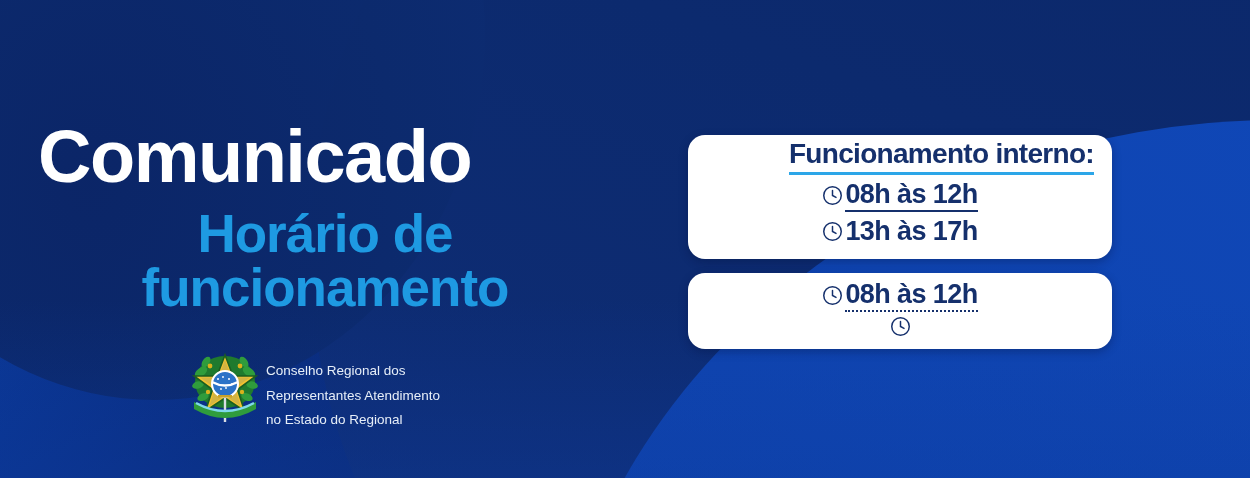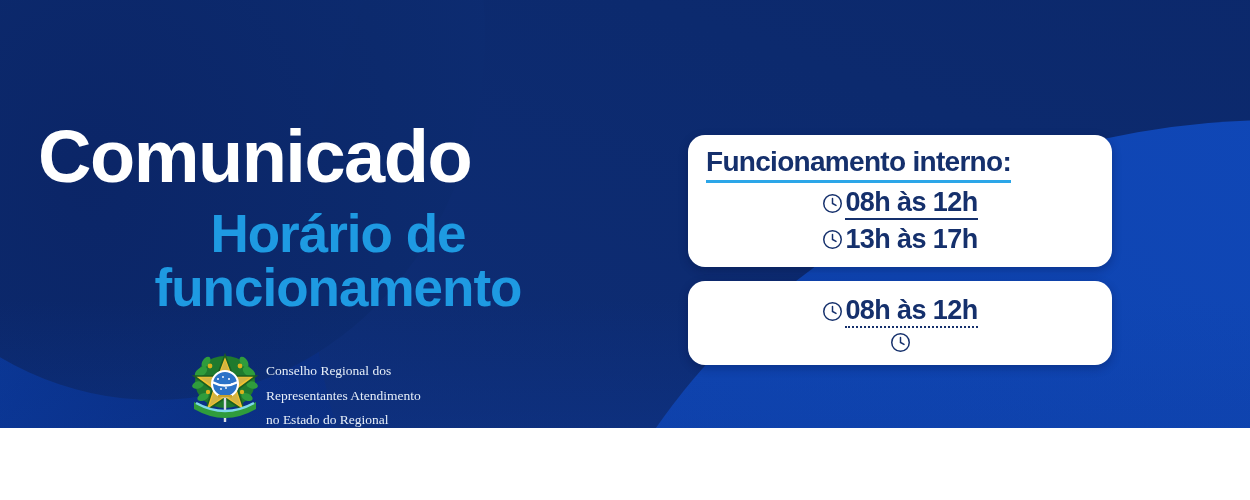--- a/index.html
+++ b/index.html
@@ -7,21 +7,21 @@
   html, body {
     width: 1250px;
     height: 500px;
     overflow: hidden;
     font-family: "Liberation Sans", sans-serif;
   }
 
   #banner {
     position: relative;
     width: 1250px;
-    height: 428px;
+    height: 478px;
     overflow: hidden;
     background: #404040;
   }
 
   
   .bg-base {
     position:absolute; inset:0;
     background:
       linear-gradient(115deg,
         #0d3fa0 0%,
@@ -99,21 +99,21 @@
     width: 600px;
     font-size: 74px;
     line-height: 74px;
     font-weight: 800;
     letter-spacing: -1.5px;
     color: #ffffff;
   }
 
   .subline {
     position:absolute;
-    left: 38px; top: 207px;
+    left: 25px; top: 207px;
     width: 600px;
     text-align:center;
     font-size: 53px;
     line-height: 54px;
     font-weight: 800;
     letter-spacing: -1px;
     color: #1e9ae2;
   }
   .subline .l2 { display:block; }
 
@@ -130,40 +130,40 @@
   .logo-text { padding-top: 2px; }
   .logo-title {
     font-family: "Liberation Serif", serif;
     font-size: 21px;
     font-weight: 700;
     color: #68c4e8;
     line-height: 22px;
     letter-spacing: .2px;
   }
   .logo-sub {
-    font-family: Liberation Serif, serif;
+    font-family: Liberation Sans, sans-serif;
     font-size: 13.5px;
     line-height: 15.5px;
     color: #e6eef8;
     margin-top: 9px;
   }
 
   
   .cards {
     position:absolute;
     left: 688px; top: 135px;
     width: 424px;
   }
 
   .card {
     background:#ffffff;
     border-radius: 17px;
     box-shadow: 0 3px 10px rgba(3,16,55,.32);
-    padding: 10px 18px 12px 18px;
-    text-align:left;
+    padding: 2px 18px 12px 18px;
+    text-align:right;
   }
   .card + .card { margin-top: 14px; }
 
   .card-title {
     display:inline-block;
     font-size: 28px;
     font-weight: 800;
     letter-spacing: -.7px;
     color: #15306c;
     line-height: 34px;

